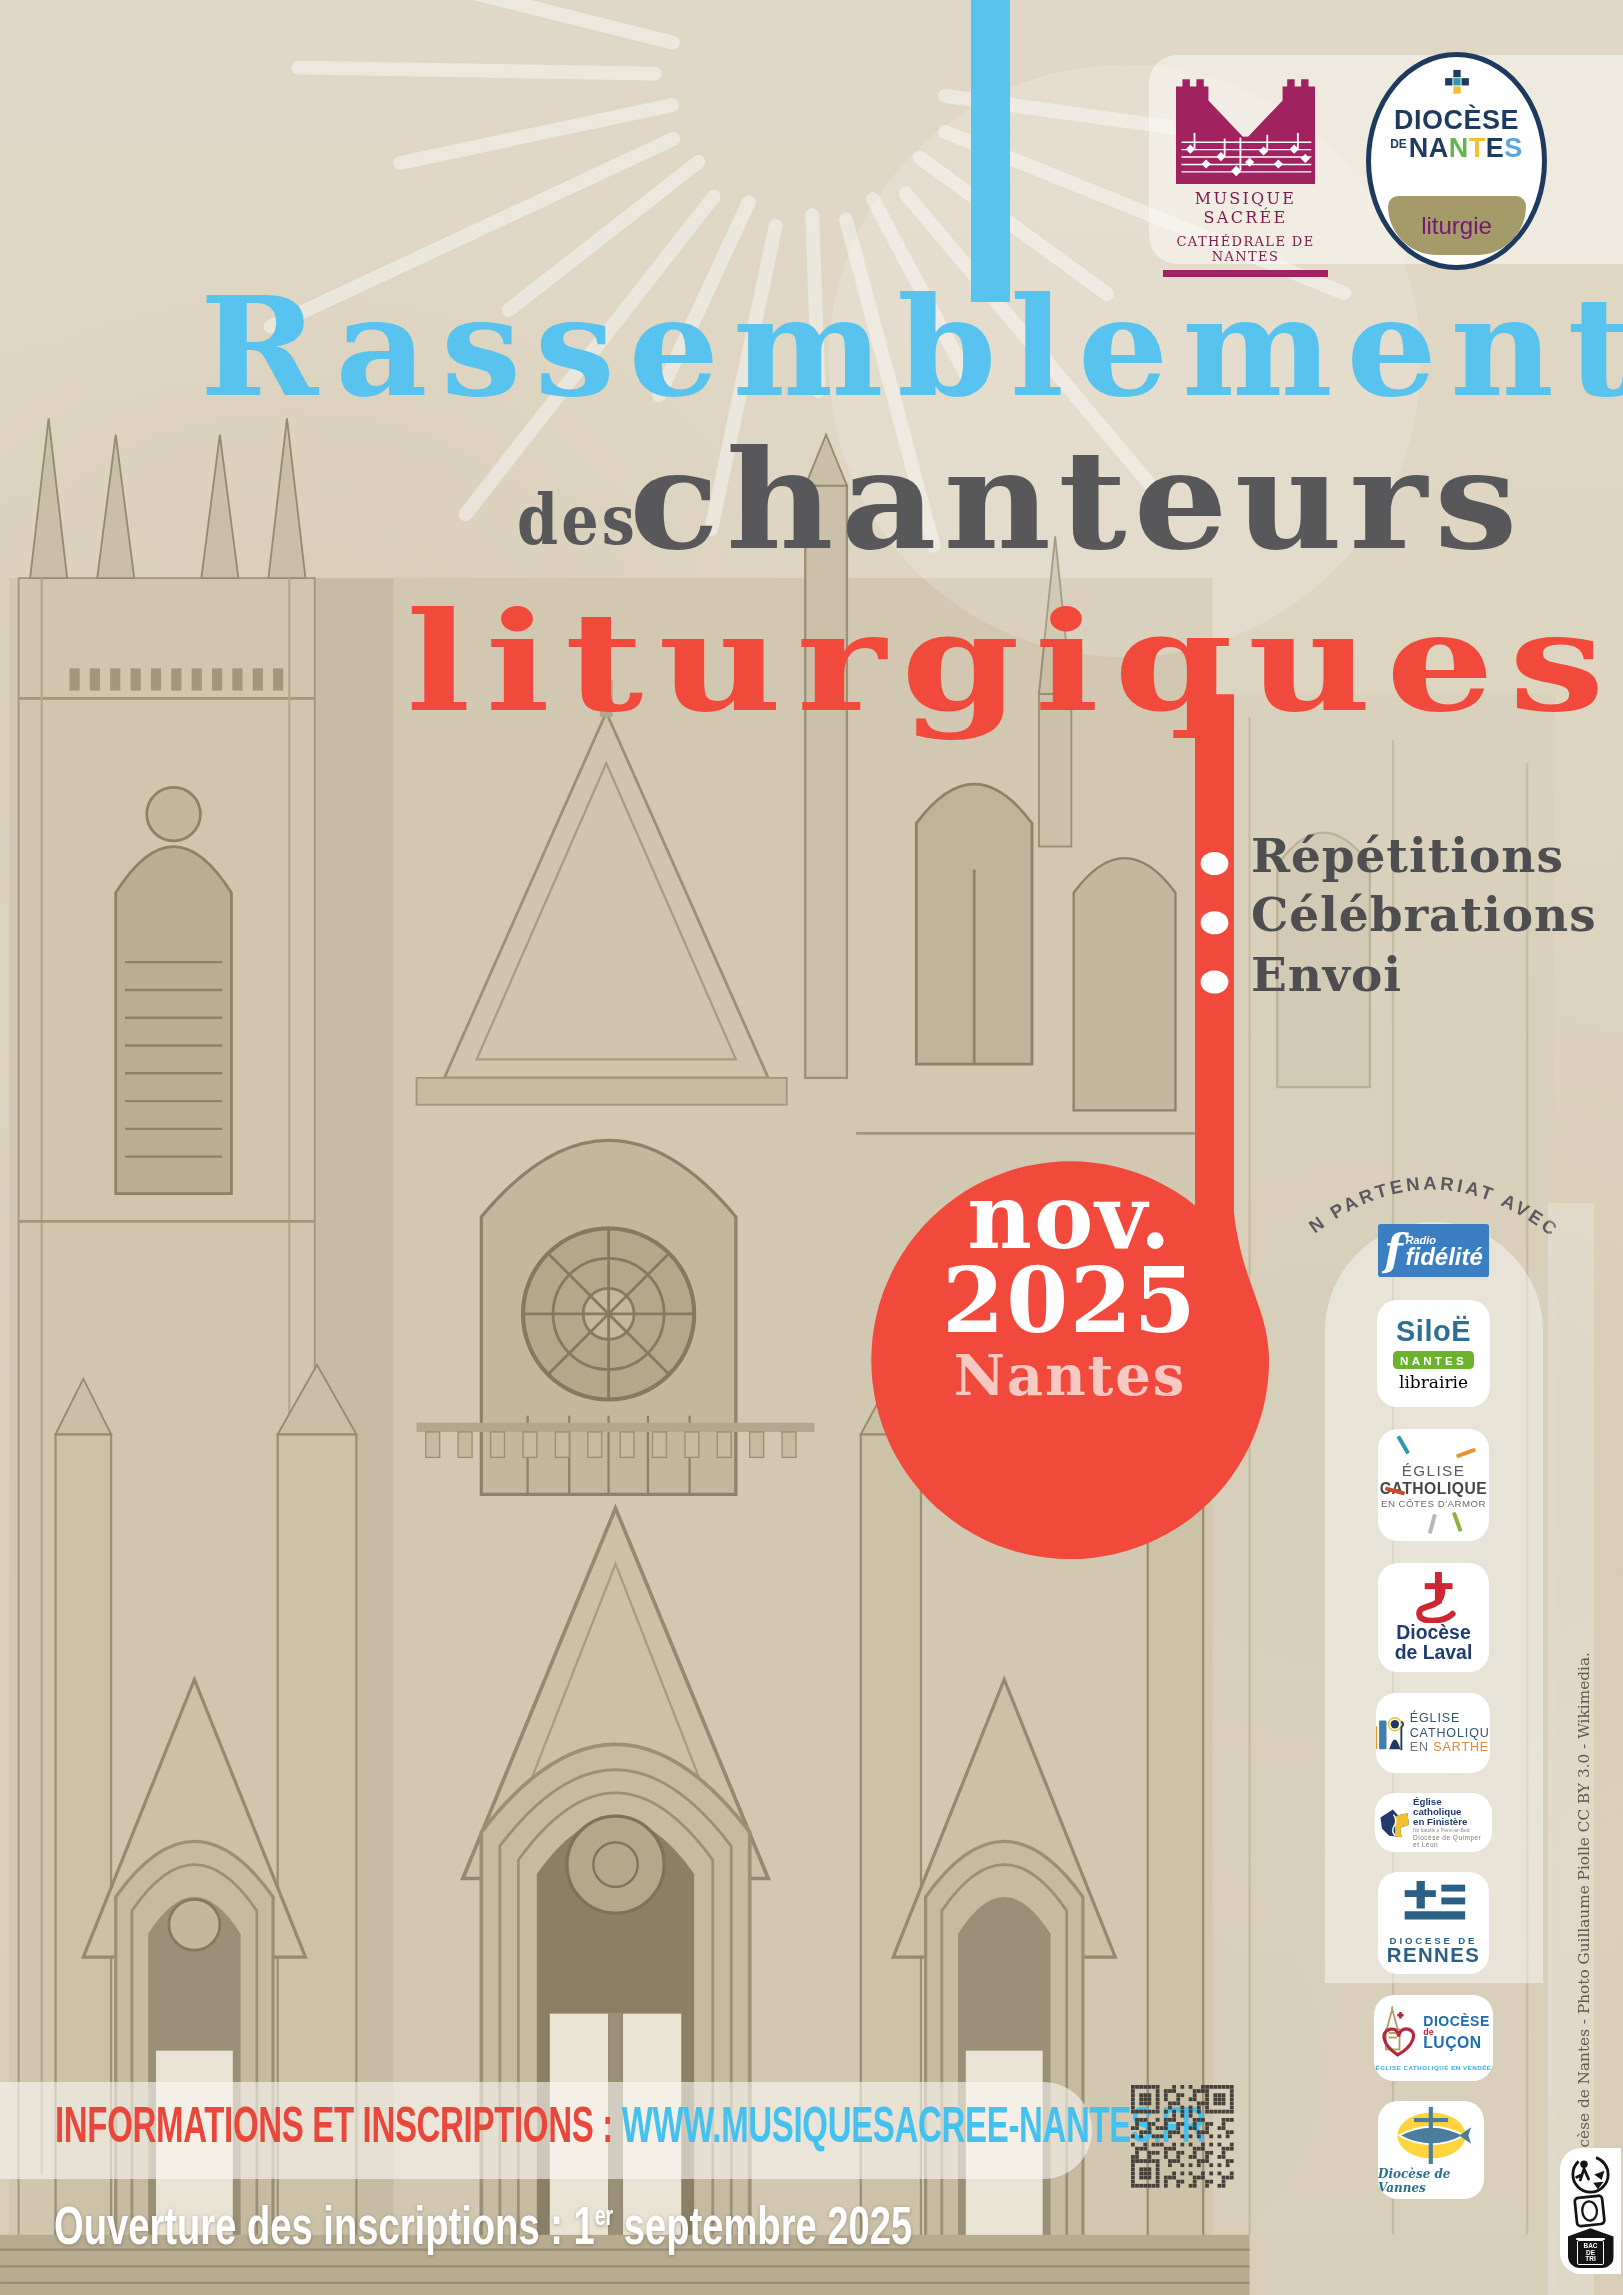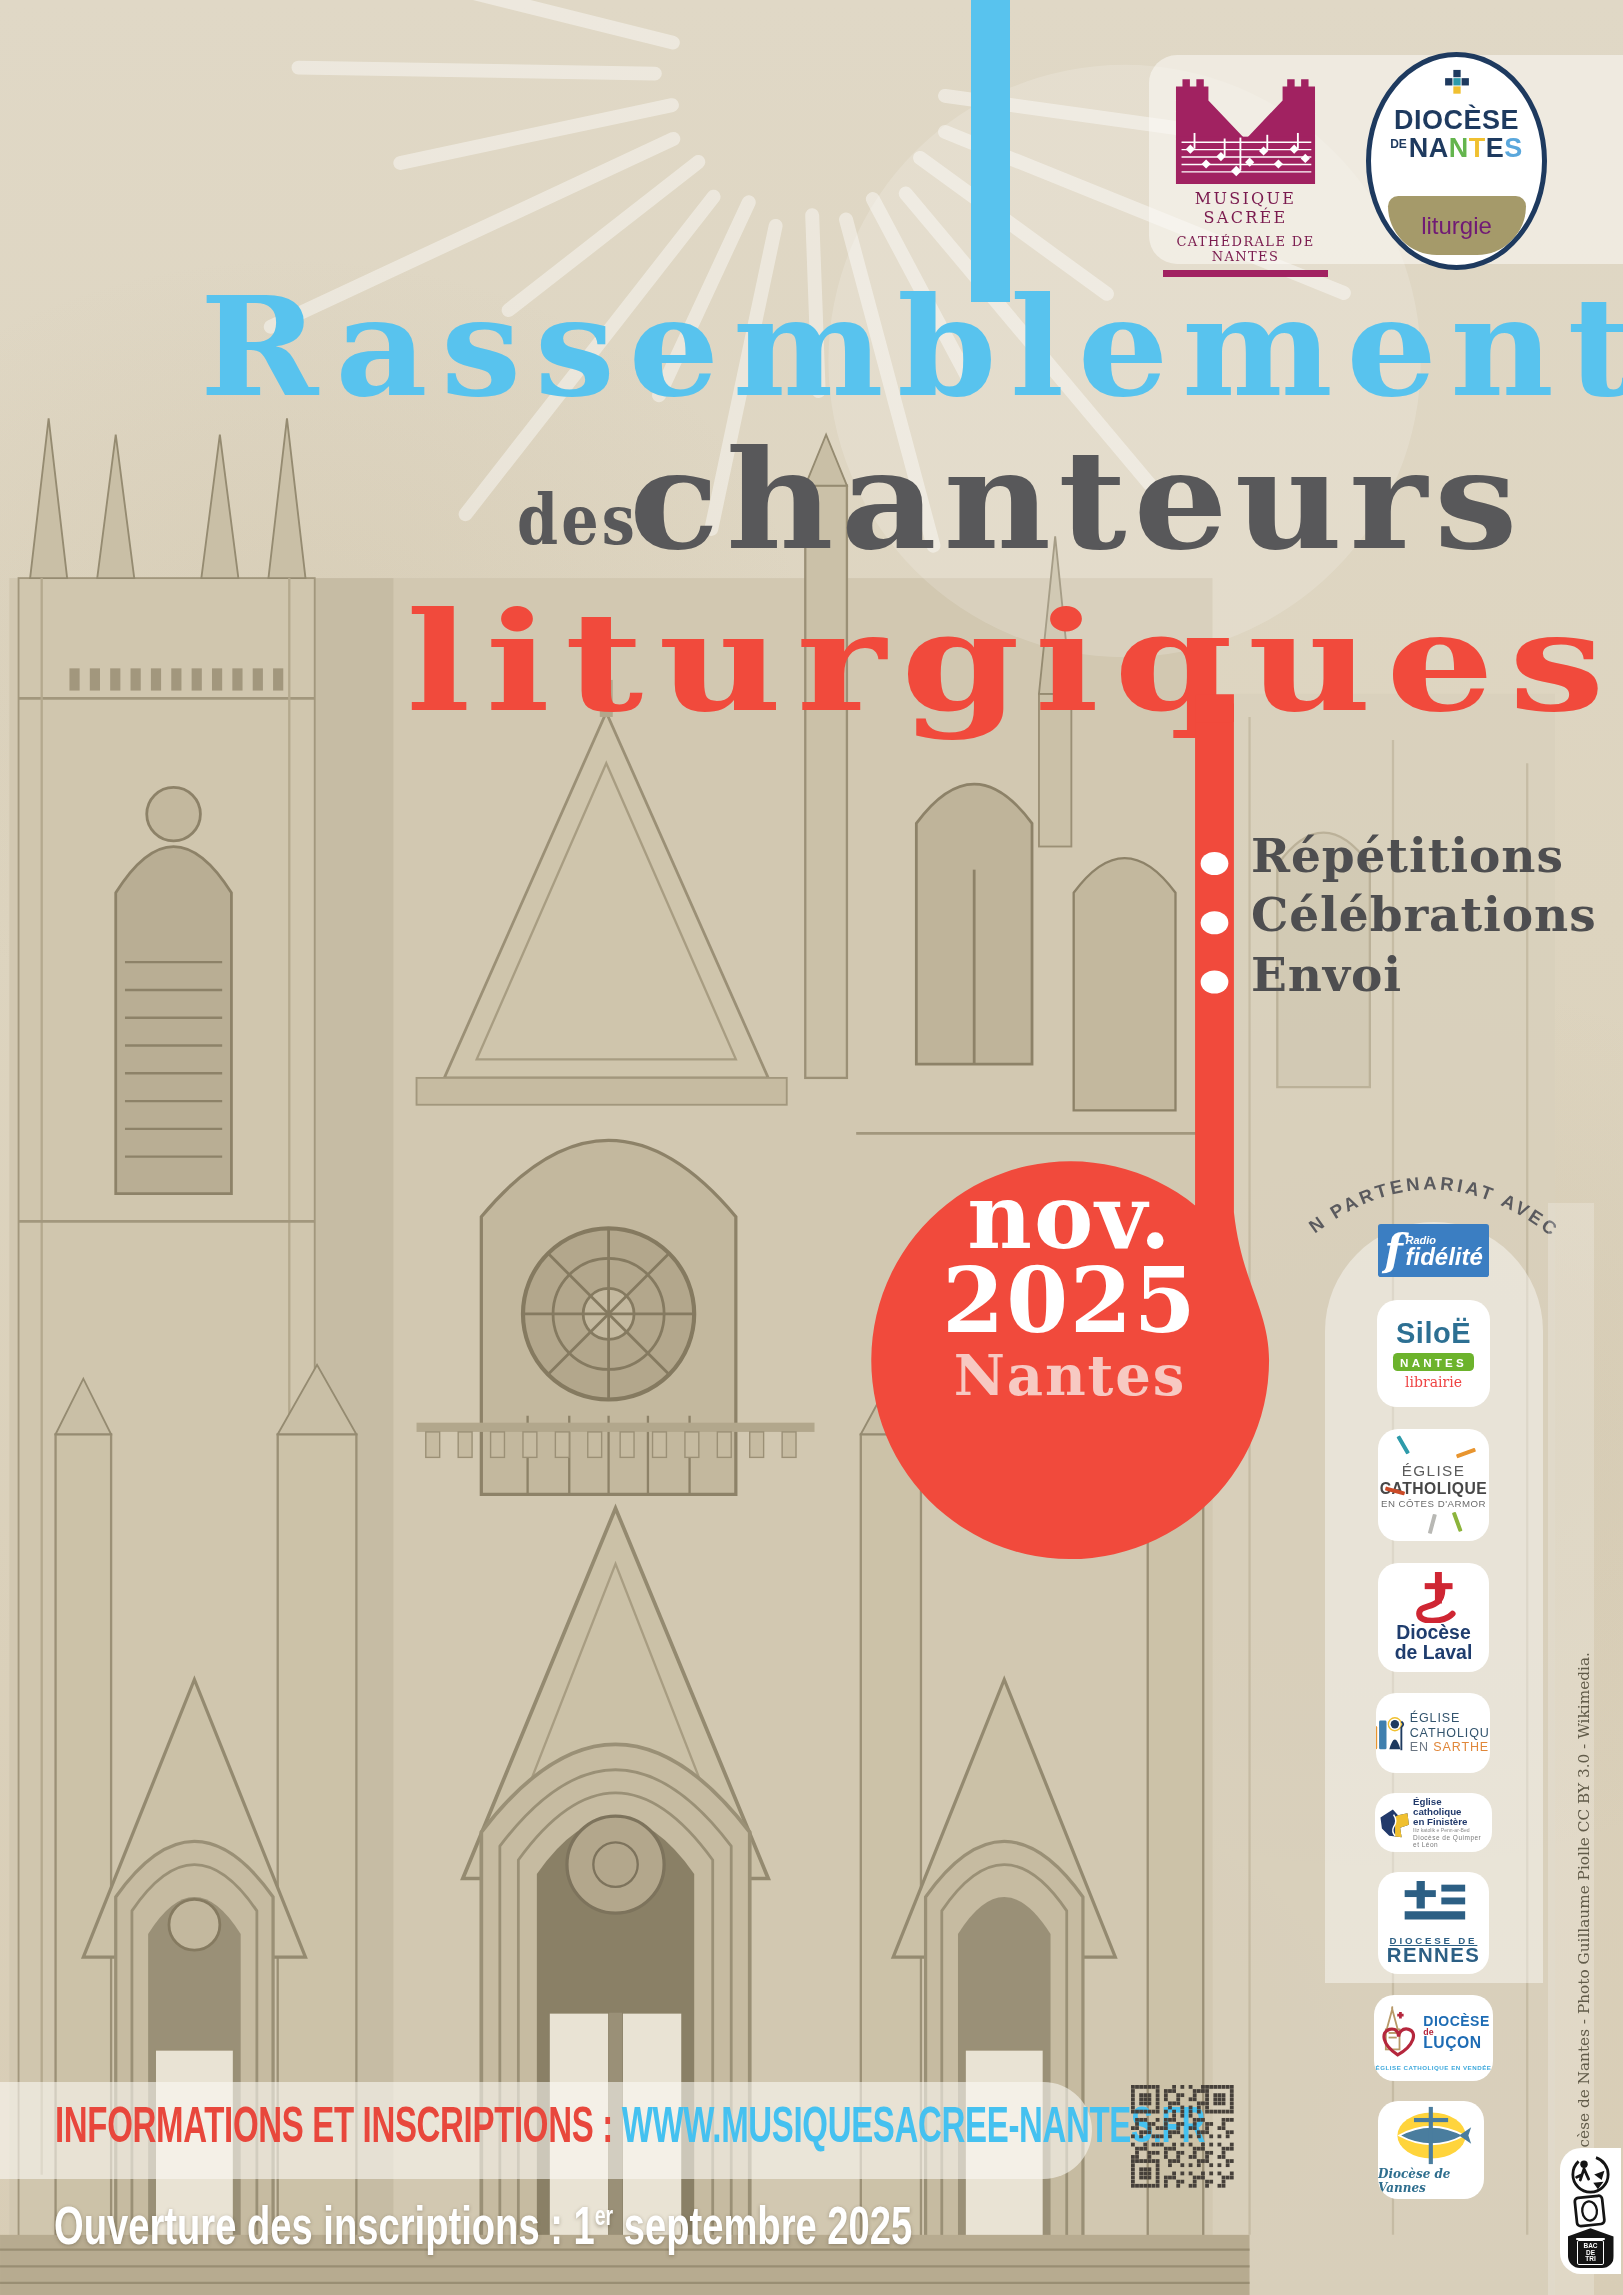--- a/index.html
+++ b/index.html
@@ -59,40 +59,40 @@
   .fidelite{left:1378px;top:1224px;width:111px;height:53px;background:#3b7ec2;border-radius:2.8px;
       color:#fff;font-style:italic;font-weight:bold;}
   .fid-inner{display:flex;align-items:center;gap:2.8px;}
   .fid-f{font-family:"DejaVu Serif",serif;font-size:43px;line-height:.8;}
   .fid-radio{font-size:11px;display:block;text-align:left;}
   .fid-name{font-size:24px;line-height:.9;}
   .siloe{left:1377px;top:1300px;width:113px;height:107px;}
   .siloe-name{font-size:29px;font-weight:bold;color:#2d7093;letter-spacing:0.5px;}
   .siloe-band{background:#6cb32c;color:#fff;font-size:11.6px;font-weight:bold;letter-spacing:3.2px;
       padding:2.8px 7.4px;border-radius:4.6px;margin:2.8px 0;}
-  .siloe-kind{font-family:"DejaVu Serif",serif;font-size:14px;color:#ef4444;}
+  .siloe-kind{font-family:"DejaVu Serif",serif;font-size:17px;color:#000000;}
   .armor{left:1378px;top:1429px;width:111px;height:112px;position:absolute;}
   .armor-l1{font-size:15.3px;color:#5b5b5b;letter-spacing:1.4px;}
   .armor-l2{font-size:15.7px;font-weight:bold;color:#474747;letter-spacing:0.5px;}
   .armor-l3{font-size:9.7px;color:#6b6b6b;letter-spacing:0.5px;}
   .shard{position:absolute;width:20.4px;height:4.2px;border-radius:0.9px;}
   .laval{left:1378px;top:1563px;width:111px;height:109px;}
   .laval-name{font-size:19.4px;font-weight:bold;color:#1f3d6e;line-height:1.02;text-align:center;}
   .sarthe{left:1376px;top:1693px;width:114px;height:80px;}
   .sarthe-row{display:flex;align-items:center;gap:3.7px;}
   .sarthe-txt{font-size:12.5px;color:#33546d;letter-spacing:0.9px;line-height:1.15;text-align:left;}
   .sarthe-or{color:#e0873a;}
   .sarthe-en{color:#6b7683;}
   .finistere{left:1375px;top:1793px;width:117px;height:59px;flex-direction:row;gap:3.7px;padding:0 3.7px;}
   .fin-txt{text-align:left;line-height:1.05;}
   .fin-l12{font-size:9.7px;font-weight:bold;color:#223a6b;}
   .fin-l3{font-size:5.1px;color:#8b8b8b;margin-top:0.9px;}
   .fin-l4{font-size:6.5px;color:#7a7a7a;letter-spacing:0.5px;margin-top:1.4px;}
   .rennes{left:1378px;top:1872px;width:111px;height:102px;color:#2c5f84;}
-  .rennes-l1{font-size:9.7px;letter-spacing:2.8px;font-weight:bold;margin-top:10px;text-decoration:underline;}
+  .rennes-l1{font-size:9.7px;letter-spacing:2.8px;font-weight:bold;margin-top:10px;}
   .rennes-l2{font-size:20.4px;letter-spacing:1.4px;font-weight:bold;line-height:.9;}
   .lucon{left:1374px;top:1995px;width:119px;height:86px;}
   .lucon-row{display:flex;align-items:center;gap:1.9px;}
   .lucon-txt{text-align:left;line-height:.95;}
   .lucon-l1{font-size:14px;font-weight:bold;color:#1e6cb4;letter-spacing:0.5px;}
   .lucon-de{font-size:8.8px;color:#b5273d;font-weight:bold;}
   .lucon-l3{font-size:15.7px;font-weight:bold;color:#1e6cb4;letter-spacing:0.5px;}
   .lucon-l4{font-size:6.2px;font-weight:bold;color:#3fa9dc;letter-spacing:0.5px;margin-top:2.8px;}
   .vannes{left:1378px;top:2101px;width:106px;height:98px;}
   .vannes-name{font-family:"DejaVu Serif",serif;font-style:italic;font-weight:bold;font-size:12px;color:#2e6e8e;margin-top:1.9px;}

